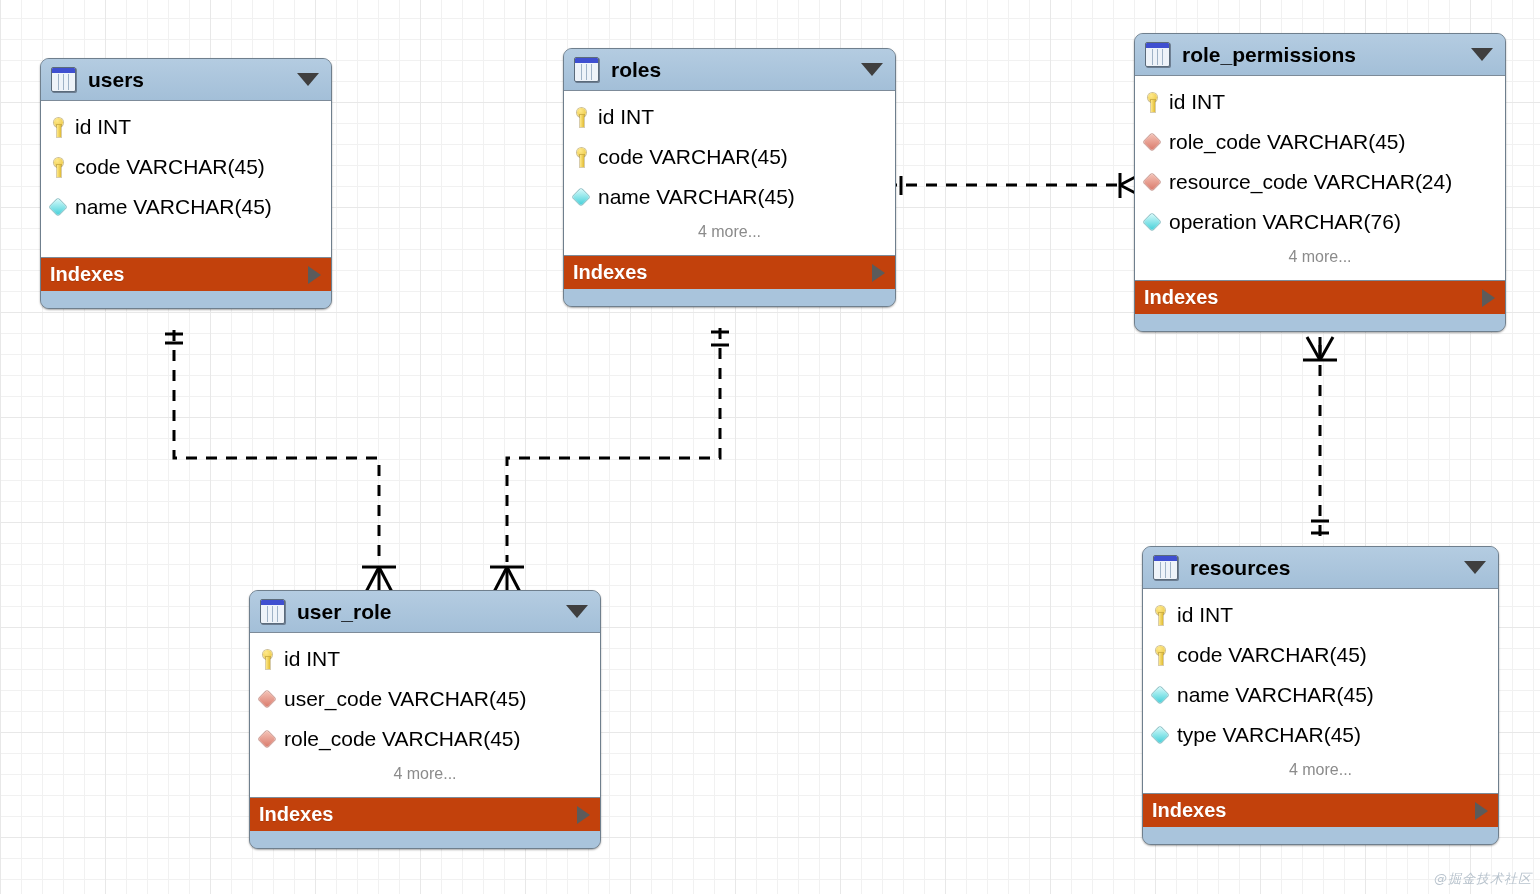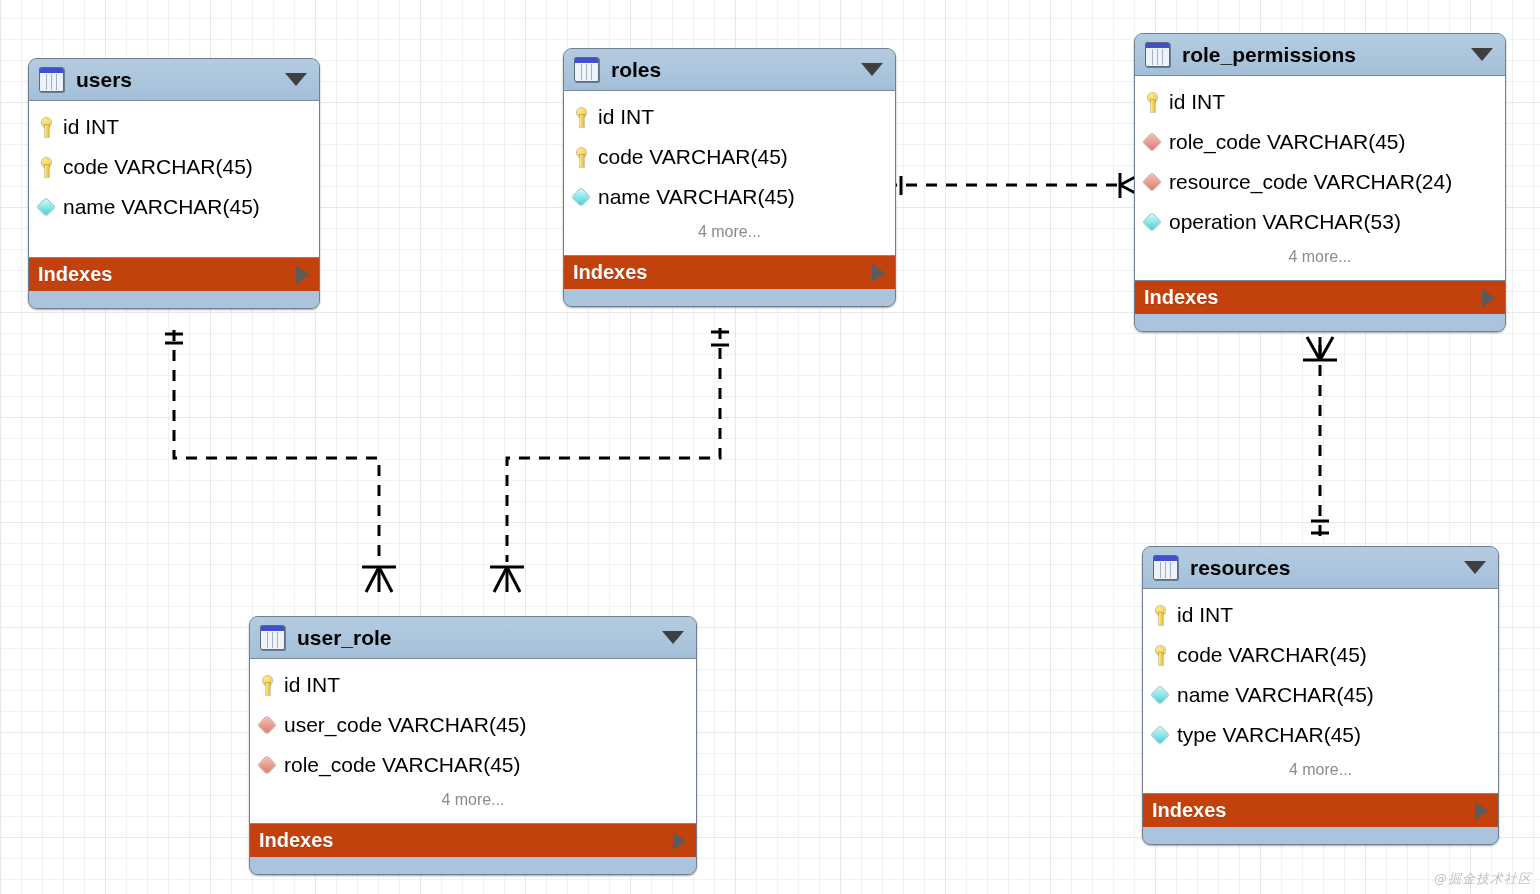--- a/index.html
+++ b/index.html
@@ -185,21 +185,21 @@
         <line x1="1320" y1="360" x2="1307" y2="337"></line>
         <line x1="1320" y1="360" x2="1333" y2="337"></line>
 
         <line x1="1311" y1="521" x2="1329" y2="521"></line>
         <line x1="1311" y1="533" x2="1329" y2="533"></line>
       </g>
 
     </g>
   </svg>
 
-  <div class="tbl" style="left:28px;top:58px;width:292px;">
+  <div class="tbl" style="left:40px;top:58px;width:292px;">
     <div class="tbl-head">
       <span class="tbl-icon">
           <i></i>
           <b></b>
           <b></b>
           <b></b>
         </span>
       <span class="tbl-title">users</span>
       <span class="caret-down"></span>
     </div>
@@ -277,32 +277,32 @@
       <div class="col">
         <span class="ic dia red"></span>
         <span class="lbl">role_code VARCHAR(45)</span>
       </div>
       <div class="col">
         <span class="ic dia red"></span>
         <span class="lbl">resource_code VARCHAR(24)</span>
       </div>
       <div class="col">
         <span class="ic dia cyan"></span>
-        <span class="lbl">operation VARCHAR(53)</span>
+        <span class="lbl">operation VARCHAR(76)</span>
       </div>
       <div class="more">4 more...</div>
     </div>
     <div class="idx">
       <span class="t">Indexes</span>
       <span class="caret-right"></span>
     </div>
     <div class="tbl-foot"></div>
   </div>
 
-  <div class="tbl" style="left:249px;top:590px;width:448px;margin-top:26px;">
+  <div class="tbl" style="left:249px;top:590px;width:352px;">
     <div class="tbl-head">
       <span class="tbl-icon">
           <i></i>
           <b></b>
           <b></b>
           <b></b>
         </span>
       <span class="tbl-title">user_role</span>
       <span class="caret-down"></span>
     </div>

